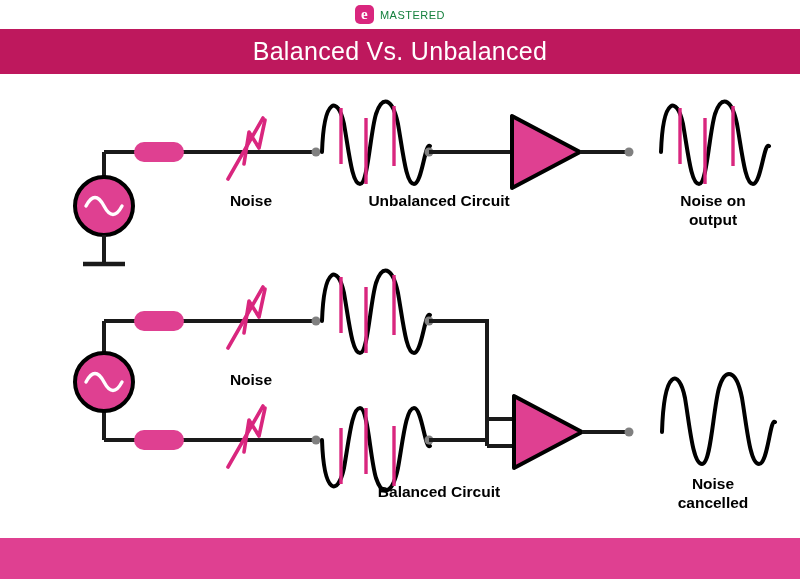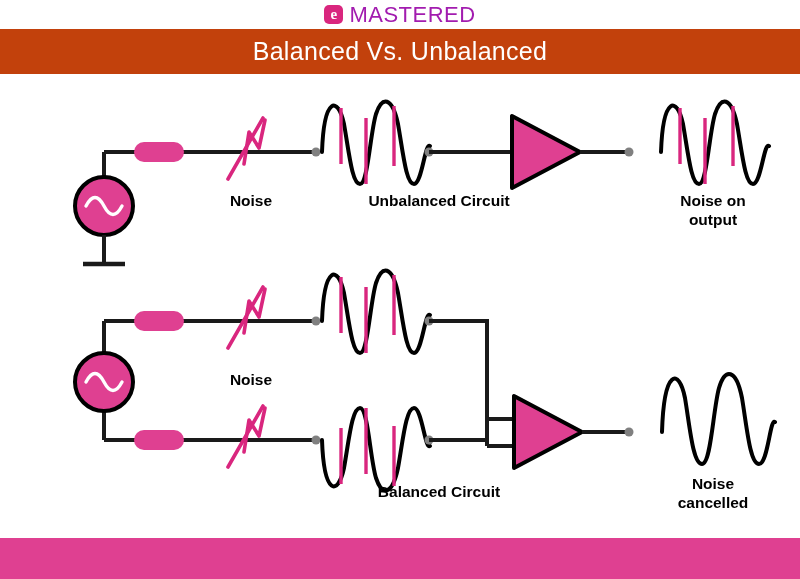--- a/index.html
+++ b/index.html
@@ -38,33 +38,33 @@
     justify-content: center;
   }
   #brand-mark span {
     color: #ffffff;
     font-size: 15px;
     font-weight: bold;
     line-height: 1;
     font-family: "Liberation Serif", serif;
   }
   #brand-word {
-    color: #a21caf;
-    font-size: 22px;
+    color: #15803d;
+    font-size: 11px;
     letter-spacing: 0.5px;
     font-weight: 400;
     font-family: "Liberation Sans", sans-serif;
   }
 
   
   #title-band {
     position: absolute;
     left: 0; top: 29px;
     width: 800px; height: 45px;
-    background: #c2410c;
+    background: #be185d;
     display: flex;
     align-items: center;
     justify-content: center;
   }
   #title-text {
     color: #ffffff;
     font-size: 25px;
     font-weight: 400;
     letter-spacing: 0.3px;
   }

